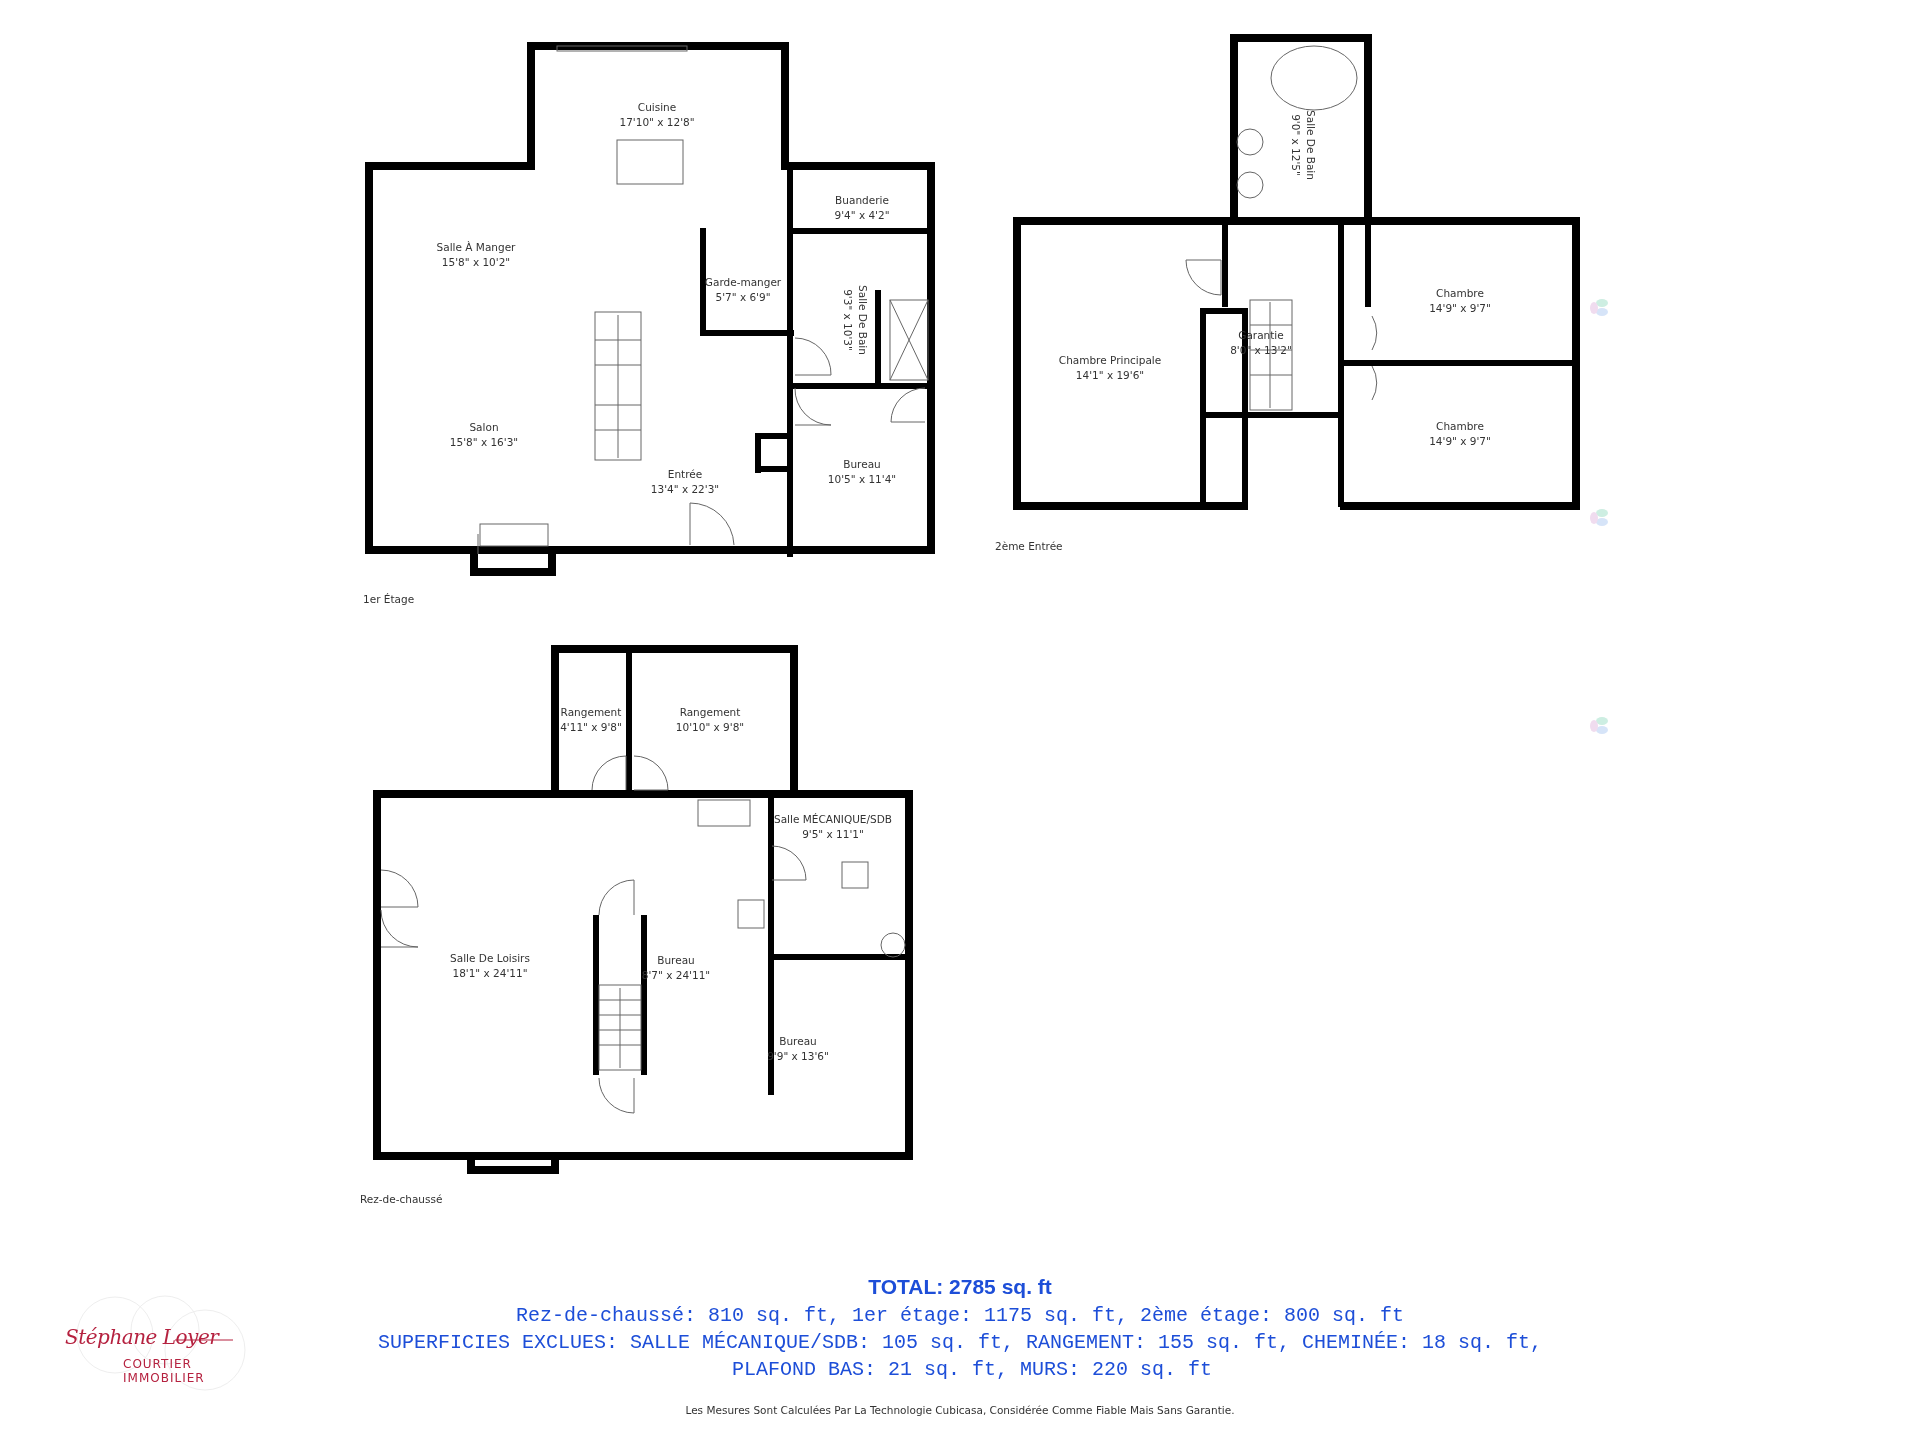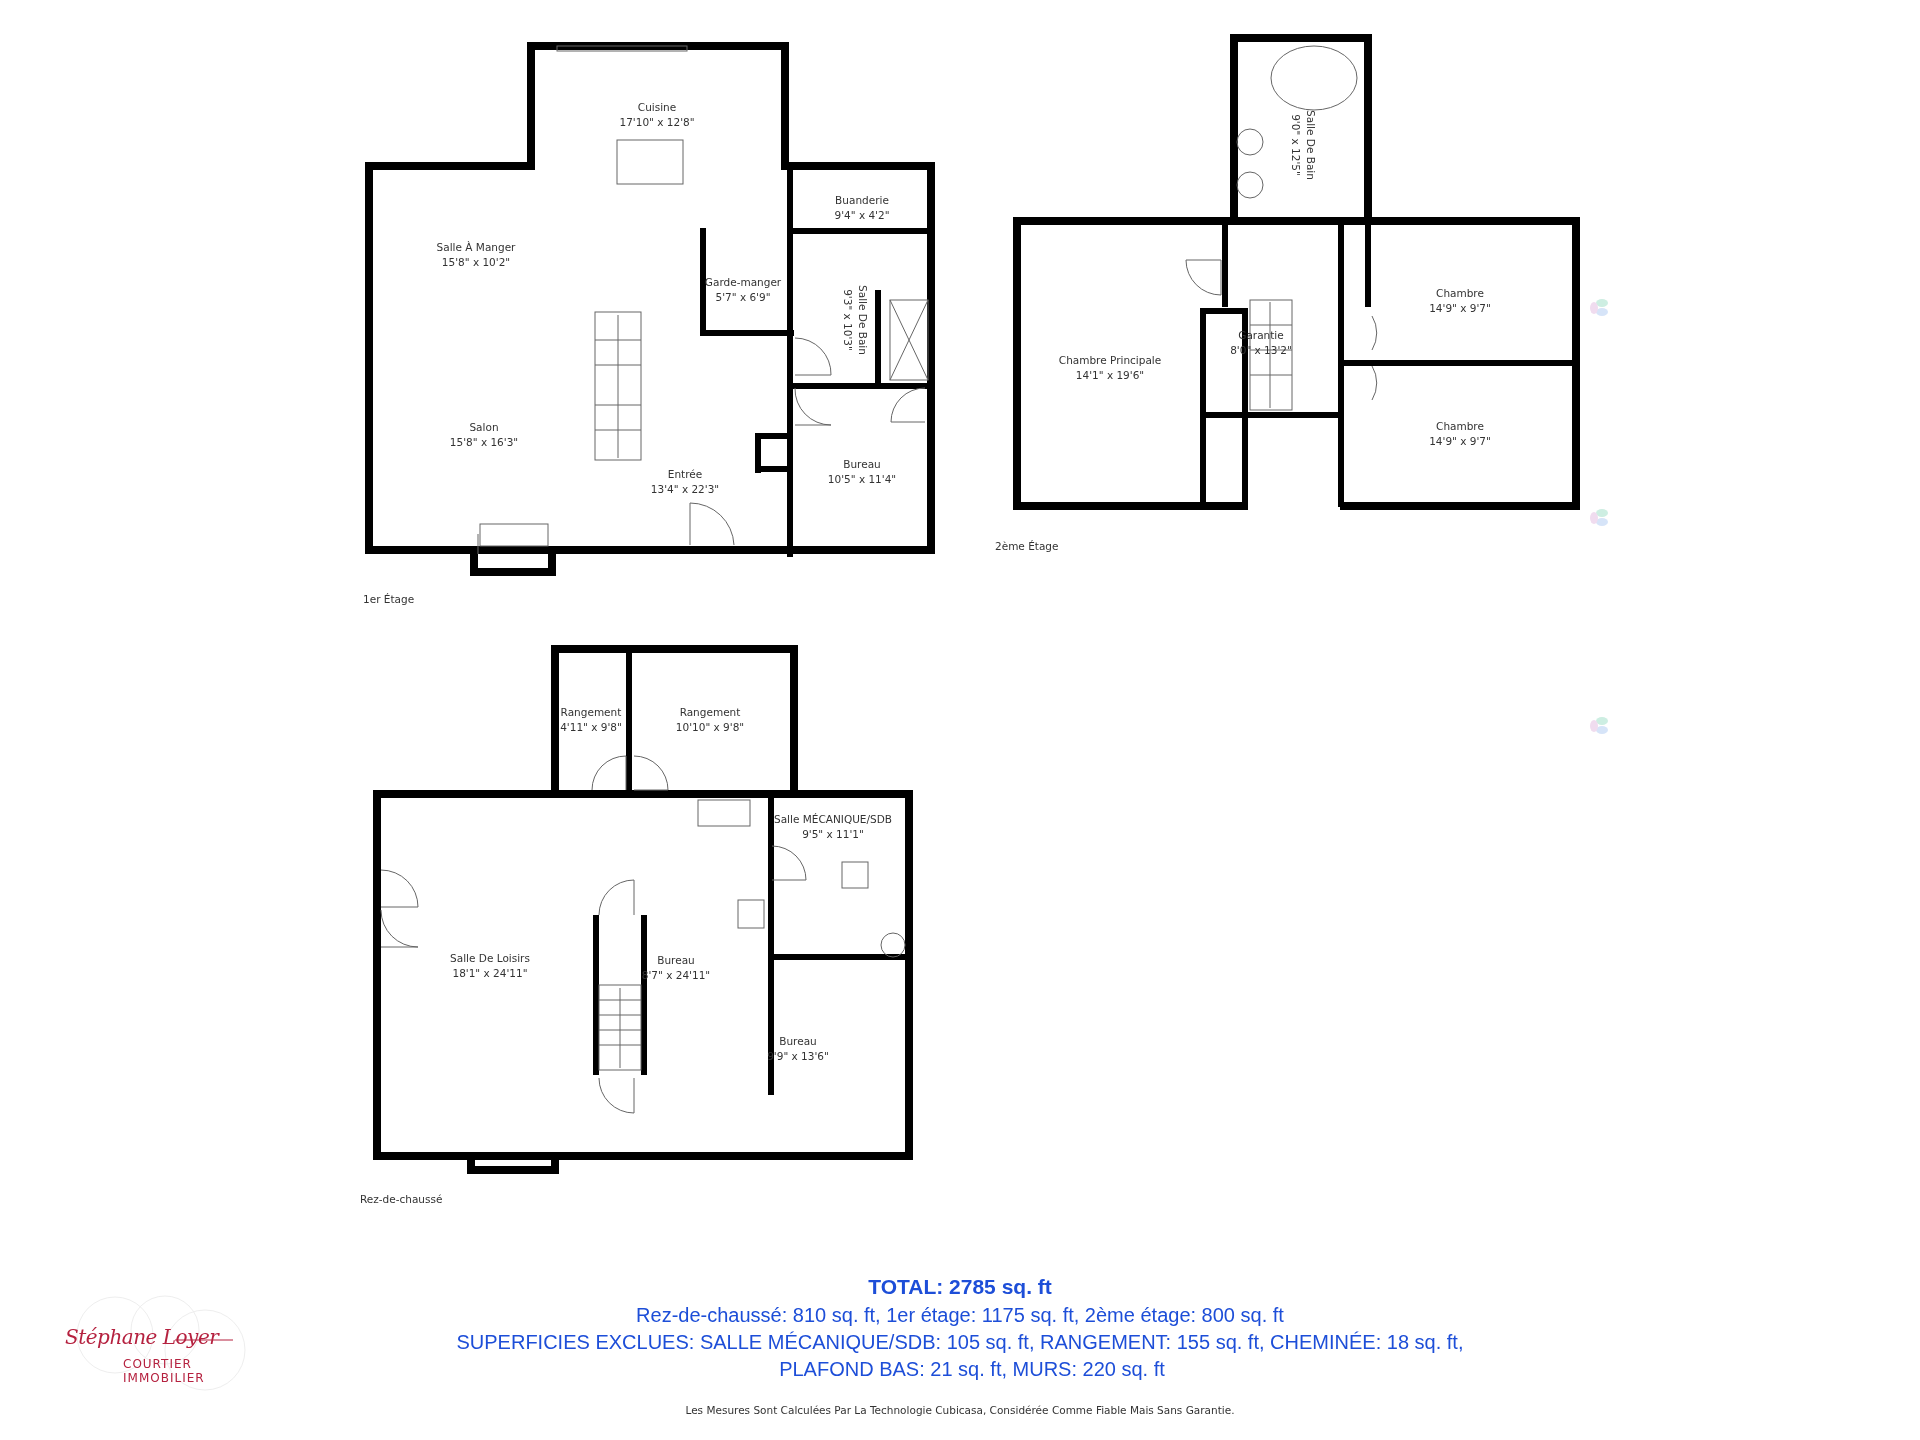--- a/index.html
+++ b/index.html
@@ -5,21 +5,21 @@
   html, body { margin:0; padding:0; background:#ffffff; }
   body { width:1920px; height:1440px; position:relative; overflow:hidden;
          font-family:"DejaVu Sans", "Liberation Sans", sans-serif; color:#222; }
   .plan { position:absolute; left:0; top:0; width:1920px; height:1440px; }
   .room-label { position:absolute; text-align:center; font-size:10.5px; line-height:15px;
                 color:#333; white-space:nowrap; transform:translateX(-50%); }
   .room-label.rot { transform:translate(-50%,-50%) rotate(90deg); }
   .floor-label { position:absolute; font-size:10.5px; color:#333; white-space:nowrap; }
   .footer { position:absolute; left:0; width:1920px; text-align:center; color:#1d4ed8; }
   .total { top:1275px; font-size:21px; font-weight:bold; font-family:"Liberation Sans", sans-serif; }
-  .fline { font-size:20px; font-family:Liberation Sans, sans-serif; line-height:27px; }
+  .fline { font-size:20px; font-family:Liberation Mono, monospace; line-height:27px; }
   .l1 { top:1302px; } .l2 { top:1329px; } .l3 { top:1356px;padding-left:12px; }
   .disclaimer { top:1404px; font-size:10.5px; color:#333; }
   .logo { position:absolute; left:55px; top:1295px; width:200px; height:110px; }
   .logo-name { position:absolute; left:10px; top:30px; font-family:"DejaVu Serif", serif;
                font-style:italic; font-size:20px; color:#b5213f; letter-spacing:-0.5px; }
   .logo-sub { position:absolute; left:68px; top:62px; font-size:12px; letter-spacing:1px; color:#b5213f; }
   .badge { position:absolute; width:22px; height:22px; }
 </style>
 </head>
 <body>
@@ -188,21 +188,21 @@
   <div>8'0" x 13'2"</div>
 </div>
 <div class="room-label" style="left:1460px;top:286px">
   <div>Chambre</div>
   <div>14'9" x 9'7"</div>
 </div>
 <div class="room-label" style="left:1460px;top:419px">
   <div>Chambre</div>
   <div>14'9" x 9'7"</div>
 </div>
-<div class="floor-label" style="left:995px;top:540px">2ème Étage</div>
+<div class="floor-label" style="left:995px;top:540px">2ème Entrée</div>
 
 <div class="room-label" style="left:591px;top:705px">
   <div>Rangement</div>
   <div>4'11" x 9'8"</div>
 </div>
 <div class="room-label" style="left:710px;top:705px">
   <div>Rangement</div>
   <div>10'10" x 9'8"</div>
 </div>
 <div class="room-label" style="left:833px;top:812px">

